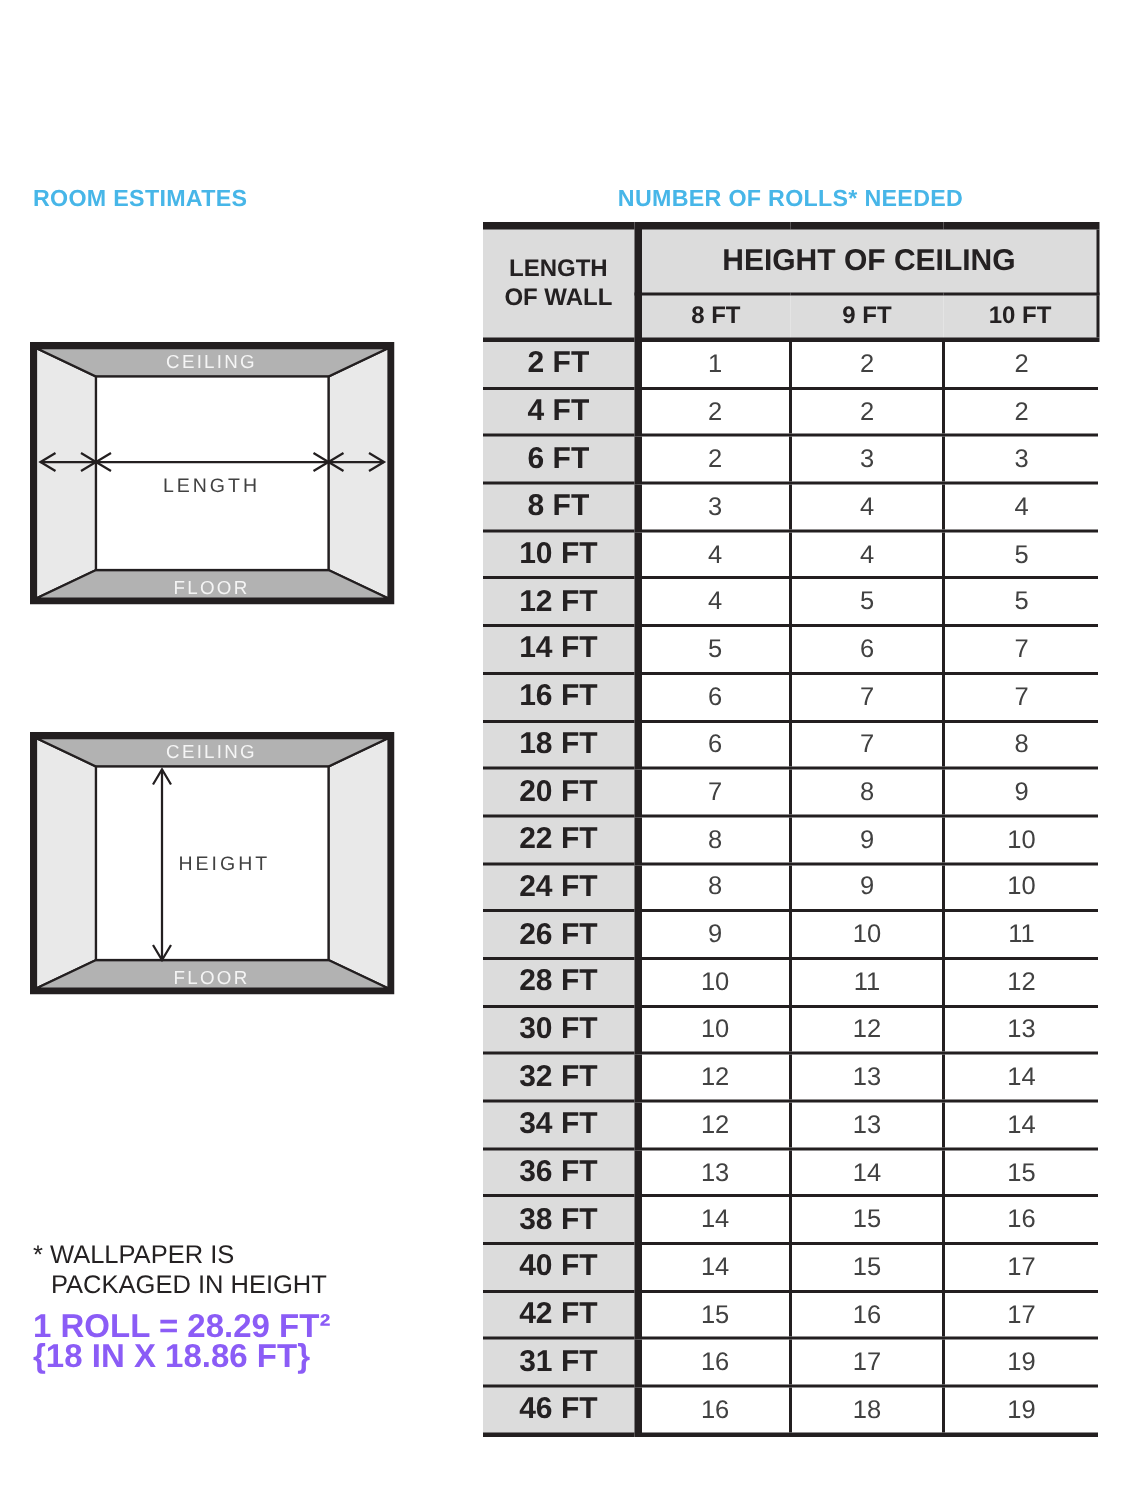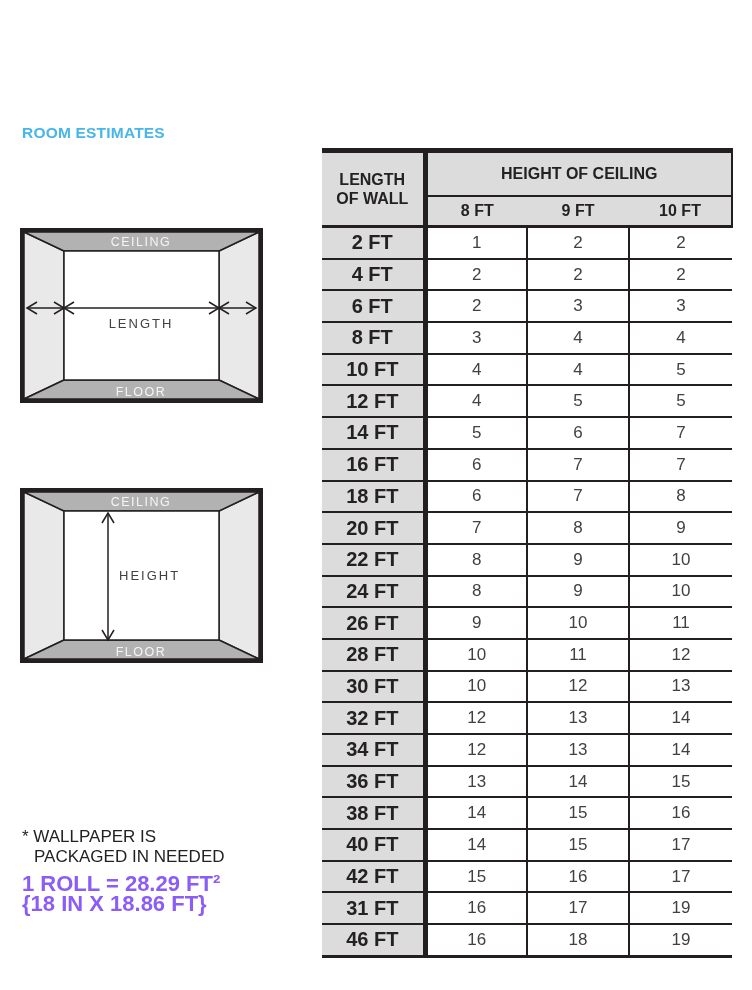--- a/index.html
+++ b/index.html
@@ -65,21 +65,21 @@
   .rolls-table thead th { background: #DCDCDC; color: #242122; }
   .corner {
     border-right: 5px solid #231F20;
     border-bottom: 3px solid #231F20;
     font-size: 16px; font-weight: bold; line-height: 19px;
   }
   .group {
     height: 42px;
     border-bottom: 2px solid #231F20;
     border-right: 2px solid #231F20;
-    font-size: 16px; font-weight: bold;
+    font-size: 20px; font-weight: bold;
   }
   .col-h {
     height: 28px;
     border-bottom: 3px solid #231F20;
     font-size: 16px; font-weight: bold;
   }
   .col-h.last { border-right: 2px solid #231F20; }
   .rolls-table tbody th.row-label {
     background: #DCDCDC; color: #242122;
     font-size: 20px; font-weight: bold;
@@ -96,20 +96,21 @@
   .rolls-table tbody tr:last-child th,
   .rolls-table tbody tr:last-child td { border-bottom: 3px solid #231F20; }
 </style>
 </head>
 <body>
 
 <div class="page">
 
 
   <h2 class="section-heading left-heading">ROOM ESTIMATES</h2>
+  <h2 class="section-heading table-heading">NUMBER OF ROLLS* NEEDED</h2>
 
 
   <svg class="diagram" id="diagram-length" width="243" height="175" viewBox="0 0 243 175">
     <polygon points="4,4 44,23 44,152 4,171" fill="#E9E9E9" stroke="#231F20" stroke-width="1.5"></polygon>
     <polygon points="239,4 199,23 199,152 239,171" fill="#E9E9E9" stroke="#231F20" stroke-width="1.5"></polygon>
     <polygon points="4,4 239,4 199,23 44,23" fill="#B2B2B2" stroke="#231F20" stroke-width="1.5"></polygon>
     <polygon points="4,171 239,171 199,152 44,152" fill="#B2B2B2" stroke="#231F20" stroke-width="1.5"></polygon>
     <rect x="44" y="23" width="155" height="129" fill="#FFFFFF" stroke="#231F20" stroke-width="1.5"></rect>
     <rect x="2" y="2" width="239" height="171" fill="none" stroke="#231F20" stroke-width="4"></rect>
     <g stroke="#231F20" stroke-width="1.5" fill="none">
@@ -140,21 +141,21 @@
       <polyline points="82,142 88,152 94,142"></polyline>
     </g>
     <text class="surface-label" x="121" y="17.5" text-anchor="middle">CEILING</text>
     <text class="surface-label" x="121" y="168" text-anchor="middle">FLOOR</text>
     <text class="measure-label" x="99" y="92" text-anchor="start">HEIGHT</text>
   </svg>
 
 
   <div class="footnote">
     <div>* WALLPAPER IS</div>
-    <div class="indent">PACKAGED IN NEEDED</div>
+    <div class="indent">PACKAGED IN HEIGHT</div>
   </div>
 
   <div class="rollinfo">
     <div>1 ROLL = 28.29 FT²</div>
     <div>{18 IN X 18.86 FT}</div>
   </div>
 
   <table class="rolls-table">
     <colgroup>
       <col style="width:103px">

